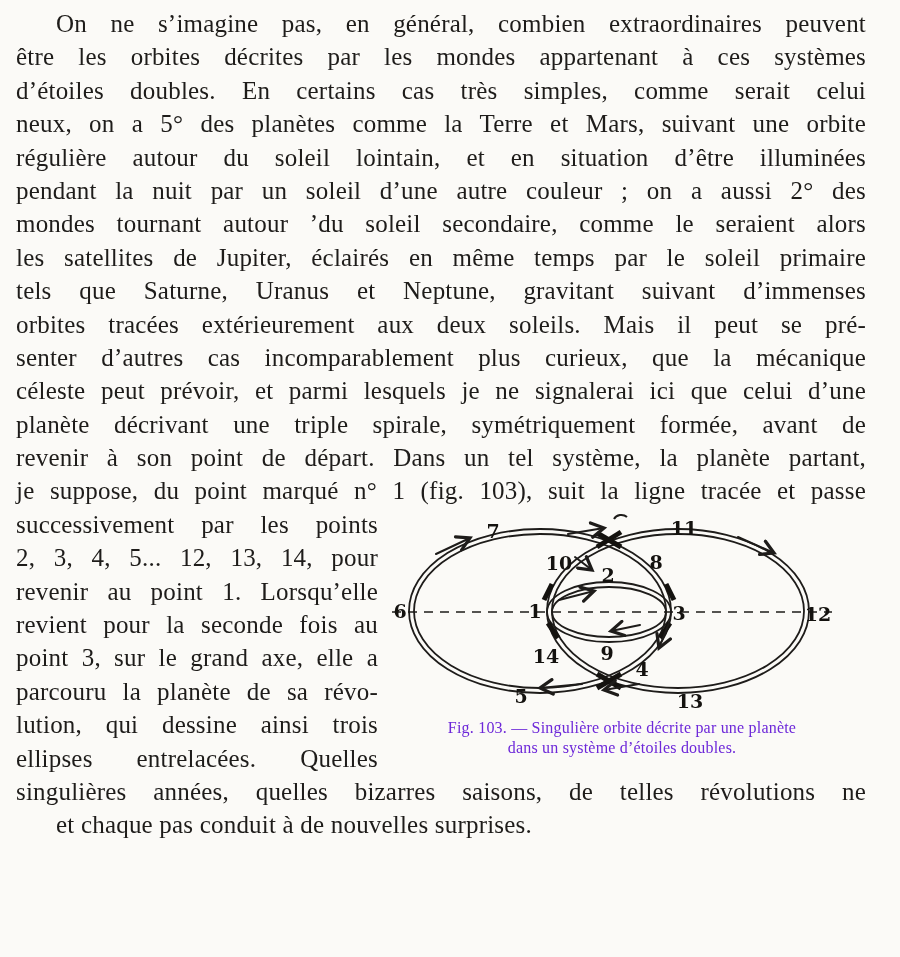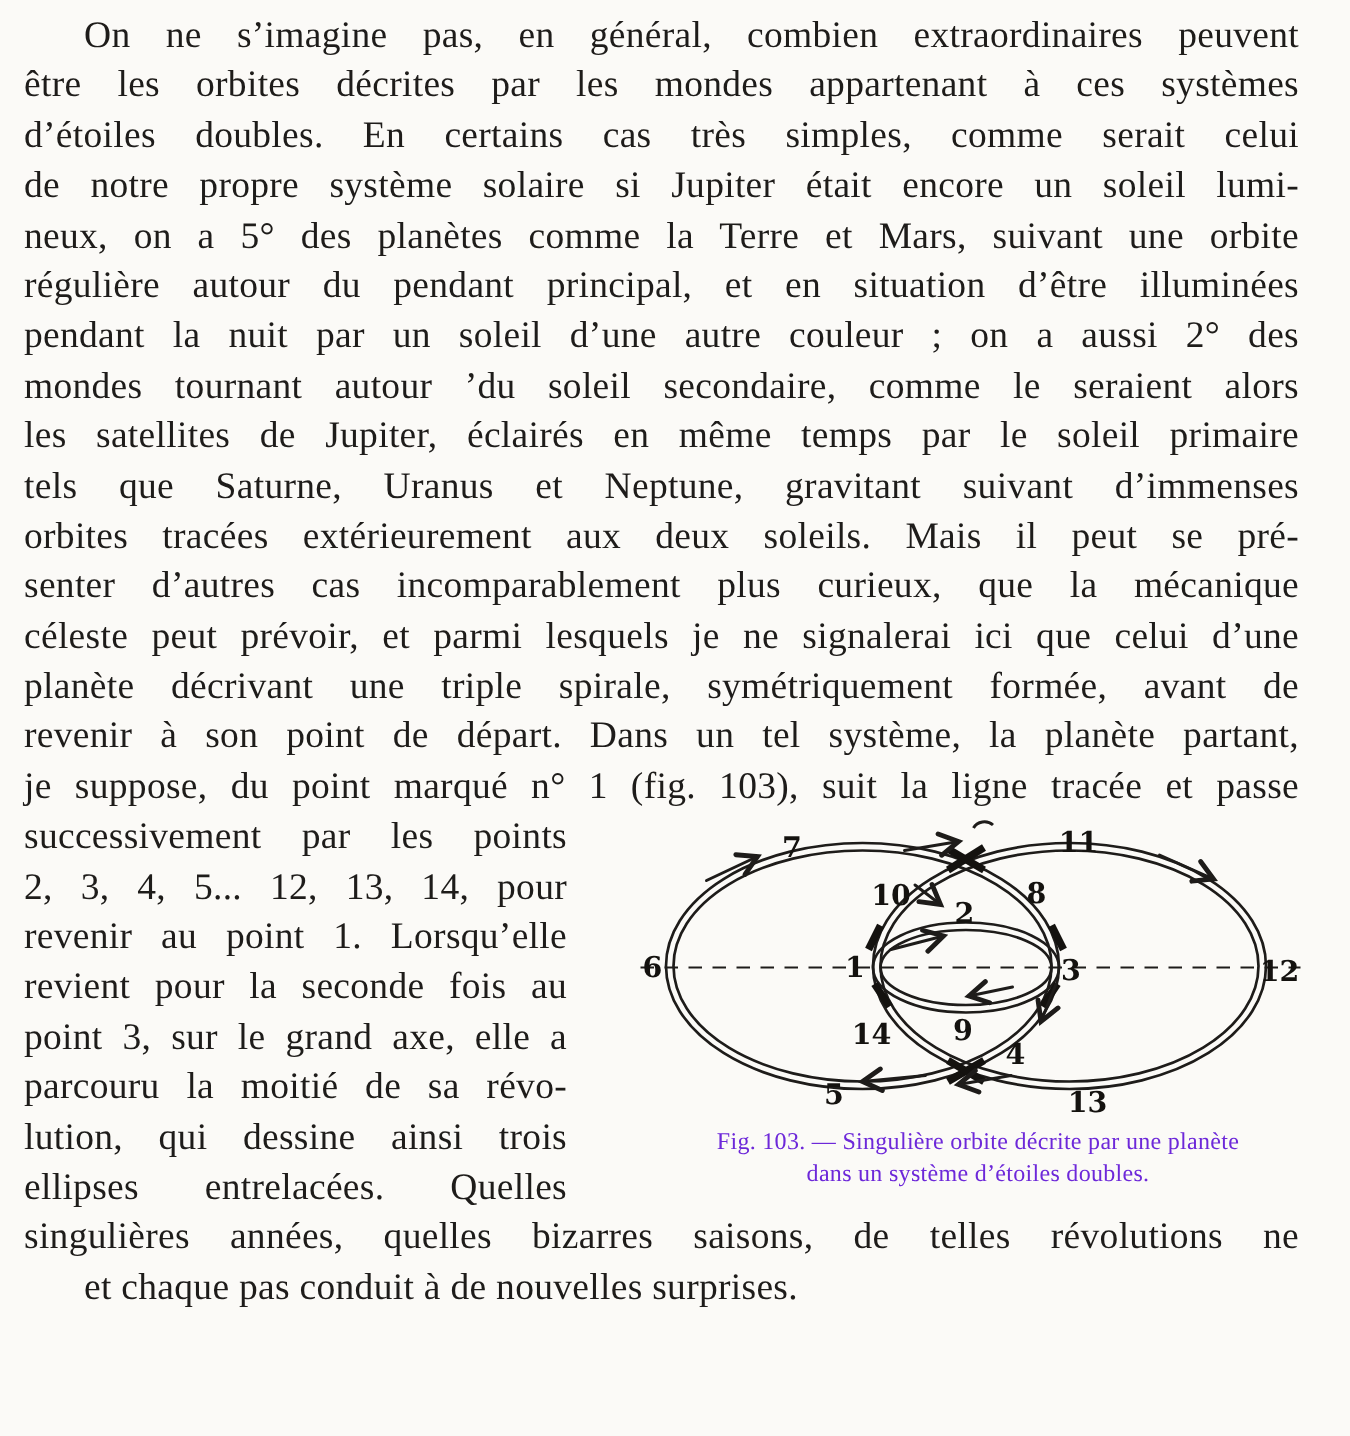--- a/index.html
+++ b/index.html
@@ -11,21 +11,21 @@
     color:#1e1c1a;
   }
   .tline{
     font-size:25px;line-height:33.4px;height:33.4px;
     text-align:justify;text-align-last:justify;
     letter-spacing:0.2px;white-space:nowrap;overflow:visible;
   }
   .indent{text-indent:40px;}
   .flush{text-align-last:left;margin-left:40px;}
   .it{}
-  .wrap-row{display:flex;align-items:flex-start;gap:35px;}
+  .wrap-row{display:flex;align-items:flex-start;}
   .left-col{width:362px;flex:0 0 362px;}
   .fig-col{flex:1;padding-top:2px;}
   figure{margin:0;}
   figcaption{
     margin-top:4px;font-size:16px;line-height:1.28;text-align:center;
     color:#6d28d9;letter-spacing:0.2px;
   }
   .orbit{fill:none;stroke:#1e1c1a;stroke-width:1.8;}
   .axis{stroke:#1e1c1a;stroke-width:1.4;stroke-dasharray:9 7;}
   .hatch{stroke:#14120f;stroke-width:5;stroke-linecap:butt;}
@@ -38,43 +38,42 @@
 </style>
 </head>
 <body>
 
 <div class="page">
 
   <div class="para">
     <div class="tline indent">On ne s’imagine pas, en général, combien extraordinaires peuvent</div>
     <div class="tline">être les orbites décrites par les mondes appartenant à ces systèmes</div>
     <div class="tline">d’étoiles doubles. En certains cas très simples, comme serait celui</div>
-    <div class="tline">de notre propre système solaire si Jupiter était encore un soleil lumi-</div>
     <div class="tline">neux, on a 5° des planètes comme la Terre et Mars, suivant une orbite</div>
-    <div class="tline">régulière autour du pendant principal, et en situation d’être illuminées</div>
+    <div class="tline">régulière autour du soleil lointain, et en situation d’être illuminées</div>
     <div class="tline">pendant la nuit par un soleil d’une autre couleur ; on a aussi 2° des</div>
     <div class="tline">mondes tournant autour ’du soleil secondaire, comme le seraient alors</div>
     <div class="tline">les satellites de Jupiter, éclairés en même temps par le soleil primaire</div>
     <div class="tline">tels que Saturne, Uranus et Neptune, gravitant suivant d’immenses</div>
     <div class="tline">orbites tracées extérieurement aux deux soleils. Mais il peut se pré-</div>
     <div class="tline">senter d’autres cas incomparablement plus curieux, que la mécanique</div>
     <div class="tline">céleste peut prévoir, et parmi lesquels je ne signalerai ici que celui d’une</div>
     <div class="tline">planète décrivant une triple spirale, symétriquement formée, avant de</div>
     <div class="tline">revenir à son point de départ. Dans un tel système, la planète partant,</div>
     <div class="tline"><span>je suppose, du point marqué n° 1 (</span><span class="it">fig</span><span>. 103), suit la ligne tracée et passe</span></div>
   </div>
 
   <div class="wrap-row">
     <div class="left-col">
       <div class="tline">successivement par les points</div>
       <div class="tline">2, 3, 4, 5... 12, 13, 14, pour</div>
       <div class="tline">revenir au point 1. Lorsqu’elle</div>
       <div class="tline">revient pour la seconde fois au</div>
       <div class="tline">point 3, sur le grand axe, elle a</div>
-      <div class="tline">parcouru la moitié de sa révo-</div>
+      <div class="tline">parcouru la planète de sa révo-</div>
       <div class="tline">lution, qui dessine ainsi trois</div>
       <div class="tline">ellipses entrelacées. Quelles</div>
     </div>
 
     <div class="fig-col">
       <figure>
         <svg width="478" height="200" viewBox="0 0 478 200" aria-hidden="true">
           <defs>
             <marker id="ah" viewBox="0 0 10 10" refX="8" refY="5" markerWidth="9" markerHeight="9" orient="auto">
               <path d="M1,1 L8,5 L1,9" fill="none" stroke="#1e1c1a" stroke-width="1.8" stroke-linecap="round"></path>

